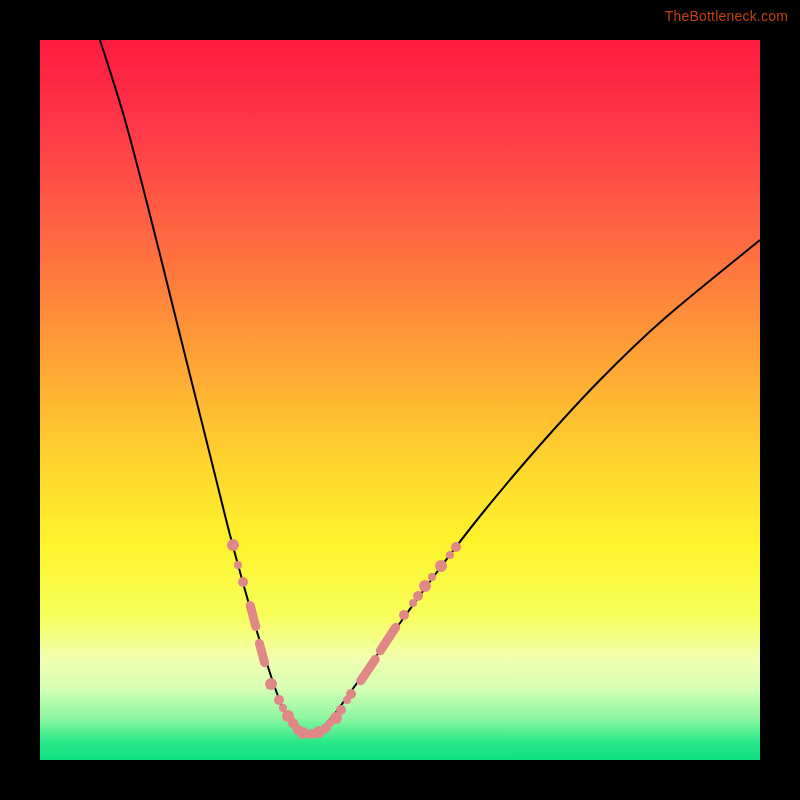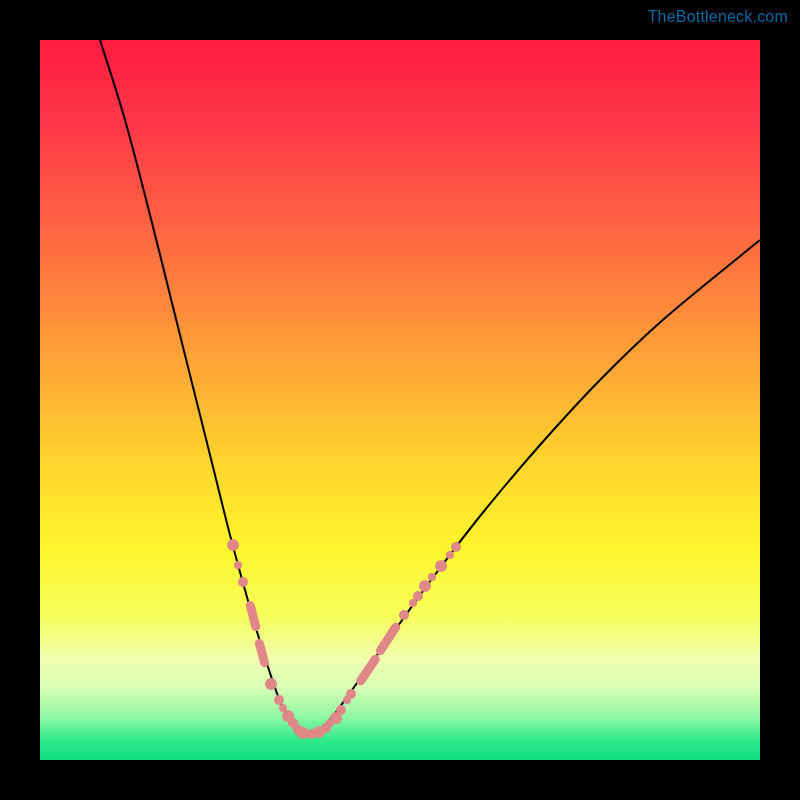--- a/index.html
+++ b/index.html
@@ -24,22 +24,22 @@
     left: 40px;
     top: 40px;
     width: 720px;
     height: 720px;
     overflow: hidden;
   }
   .watermark {
     position: absolute;
     top: 8px;
     right: 12px;
-    color: #0369a1;
-    font-size: 16px;
+    color: #c2410c;
+    font-size: 14px;
     font-weight: 500;
     letter-spacing: 0.2px;
     user-select: none;
   }
   svg {
     display: block;
   }
 </style>
 </head>
 <body>

